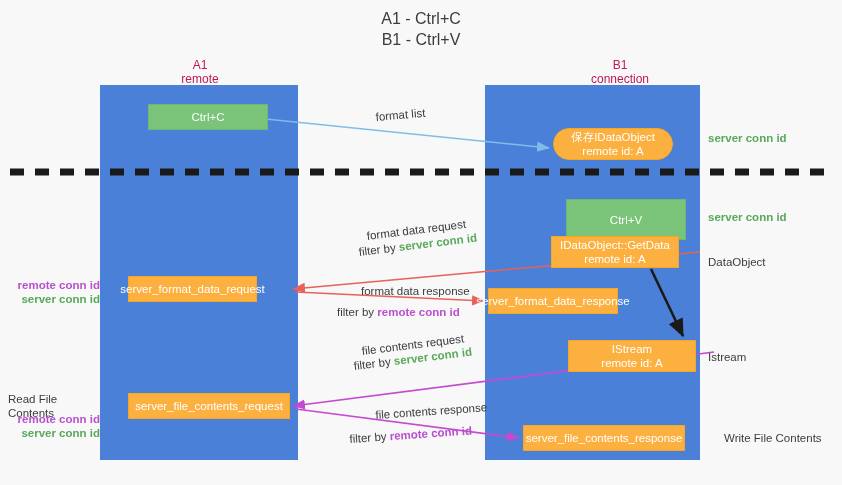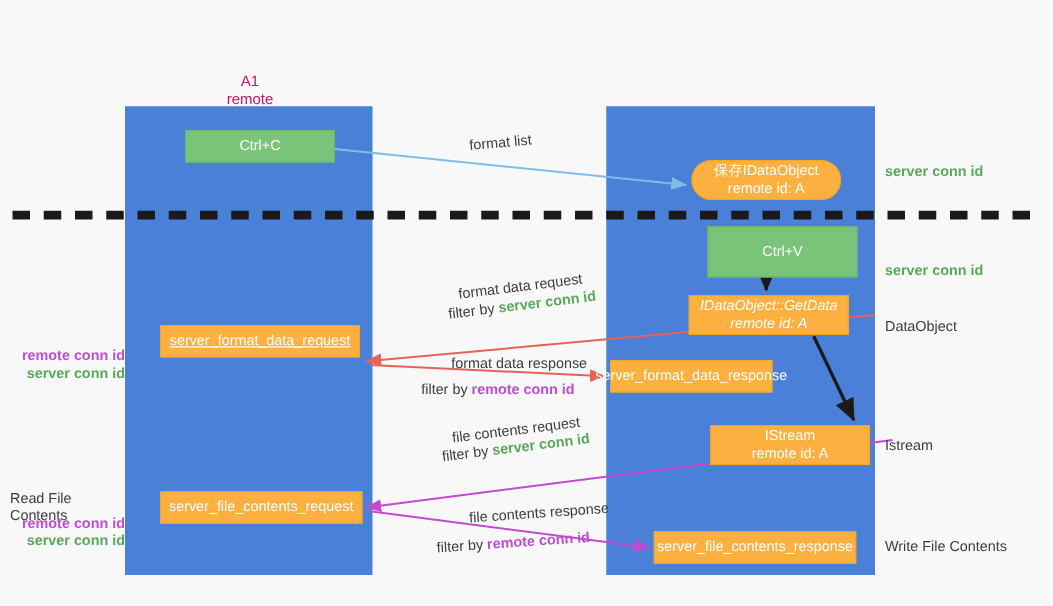--- a/index.html
+++ b/index.html
@@ -40,39 +40,39 @@
     align-items:center;justify-content:center;
     color:#ffffff;font-size:11.5px;line-height:14px;
     text-align:center;white-space:pre-line;
     border:1px solid rgba(255,255,255,.25);
   }
   .box.green{background:#7ac47a;border-color:#6fb86f;margin-left:13px;}
   .box.orange{background:#fbb040;border-color:#f5a623;}
 
   #box-ctrlc{left:135px;top:104px;width:120px;height:26px;}
   #box-save-ido{left:553px;top:128px;width:120px;height:32px;border-radius:16px;}
-  #box-ctrlv{left:553px;top:181px;width:120px;height:41px;}
-  #box-getdata{left:551px;top:236px;width:128px;height:32px;font-style:italic;}
-  #box-sfdreq{left:128px;top:260px;width:160px;height:26px;text-decoration:underline;}
+  #box-ctrlv{left:553px;top:199px;width:120px;height:41px;}
+  #box-getdata{left:551px;top:236px;width:128px;height:32px;}
+  #box-sfdreq{left:128px;top:276px;width:129px;height:26px;}
   #box-sfdresp{left:488px;top:288px;width:130px;height:26px;}
   #box-istream{left:568px;top:340px;width:128px;height:32px;}
   #box-sfcreq{left:128px;top:393px;width:162px;height:26px;}
   #box-sfcresp{left:523px;top:425px;width:162px;height:26px;}
 
   
   .lbl{font-size:11.5px;line-height:14px;white-space:pre-line;}
   .green-t{color:#5aa85a;font-weight:bold;}
   .purple-t{color:#bb4fd0;font-weight:bold;}
   .plain-t{color:#3c3c3c;}
 
   #lbl-sconn1{left:708px;top:131px;}
   #lbl-sconn2{left:708px;top:210px;}
   #lbl-dataobject{left:708px;top:255px;}
   #lbl-istream{left:708px;top:350px;}
-  #lbl-writefc{left:708px;top:431px;}
+  #lbl-writefc{left:724px;top:431px;}
 
   #lbl-left-conn1{left:8px;top:278px;text-align:right;width:92px;}
   #lbl-left-read{left:8px;top:392px;width:96px;text-align:left;}
   #lbl-left-conn2{left:8px;top:412px;text-align:right;width:92px;}
 
   
   .cap{
     font-size:11.5px;line-height:15px;color:#3c3c3c;
     white-space:nowrap;transform-origin:left top;
   }
@@ -90,23 +90,27 @@
 
   
   #overlay{position:absolute;left:0;top:0;width:842px;height:485px;
            pointer-events:none;}
 </style>
 </head>
 <body>
 
 <div id="stage">
 
+  <div class="abs" id="title">A1 - Ctrl+C
+B1 - Ctrl+V</div>
 
   <div class="abs col-head" id="head-a1">A1
 remote</div>
+  <div class="abs col-head" id="head-b1">B1
+connection</div>
 
   <div class="abs lane" id="lane-a1"></div>
   <div class="abs lane" id="lane-b1"></div>
 
   <svg id="overlay" viewBox="0 0 842 485">
     <defs>
       <marker id="ar-blue" markerWidth="9" markerHeight="9" refX="7.5" refY="3.2" orient="auto">
         <path d="M0,0 L8,3.2 L0,6.4 z" fill="#7fbde8"></path>
       </marker>
       <marker id="ar-red" markerWidth="9" markerHeight="9" refX="7.5" refY="3.2" orient="auto">

